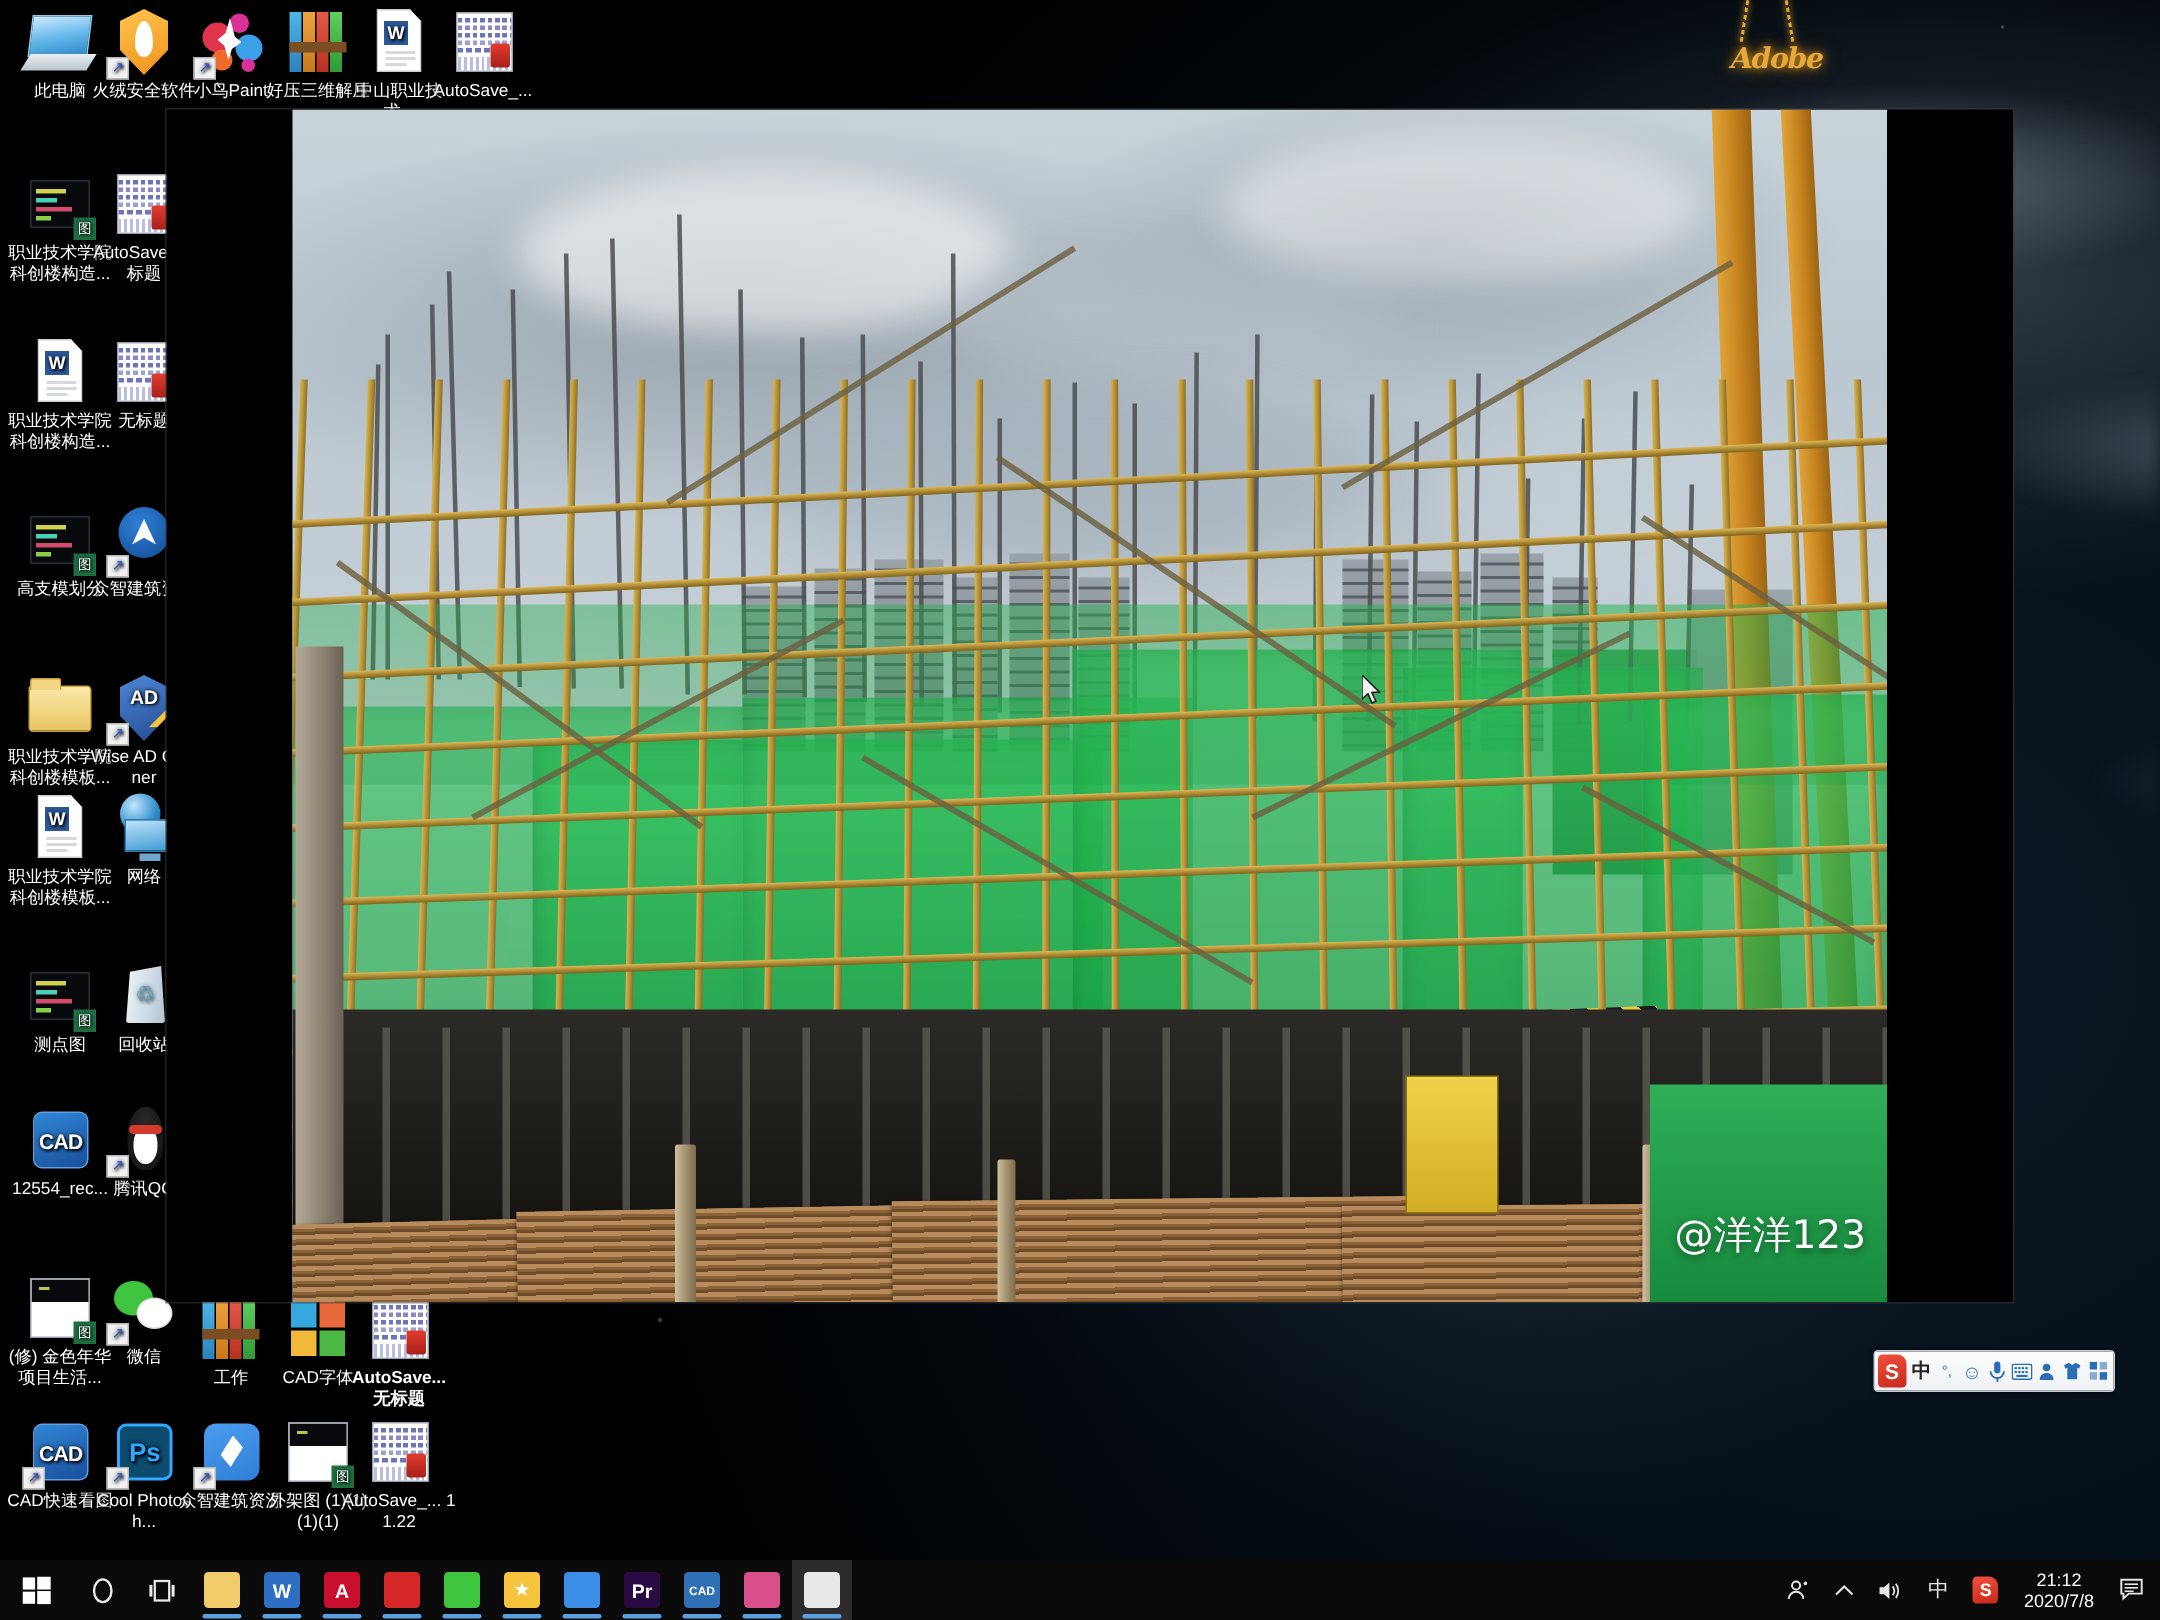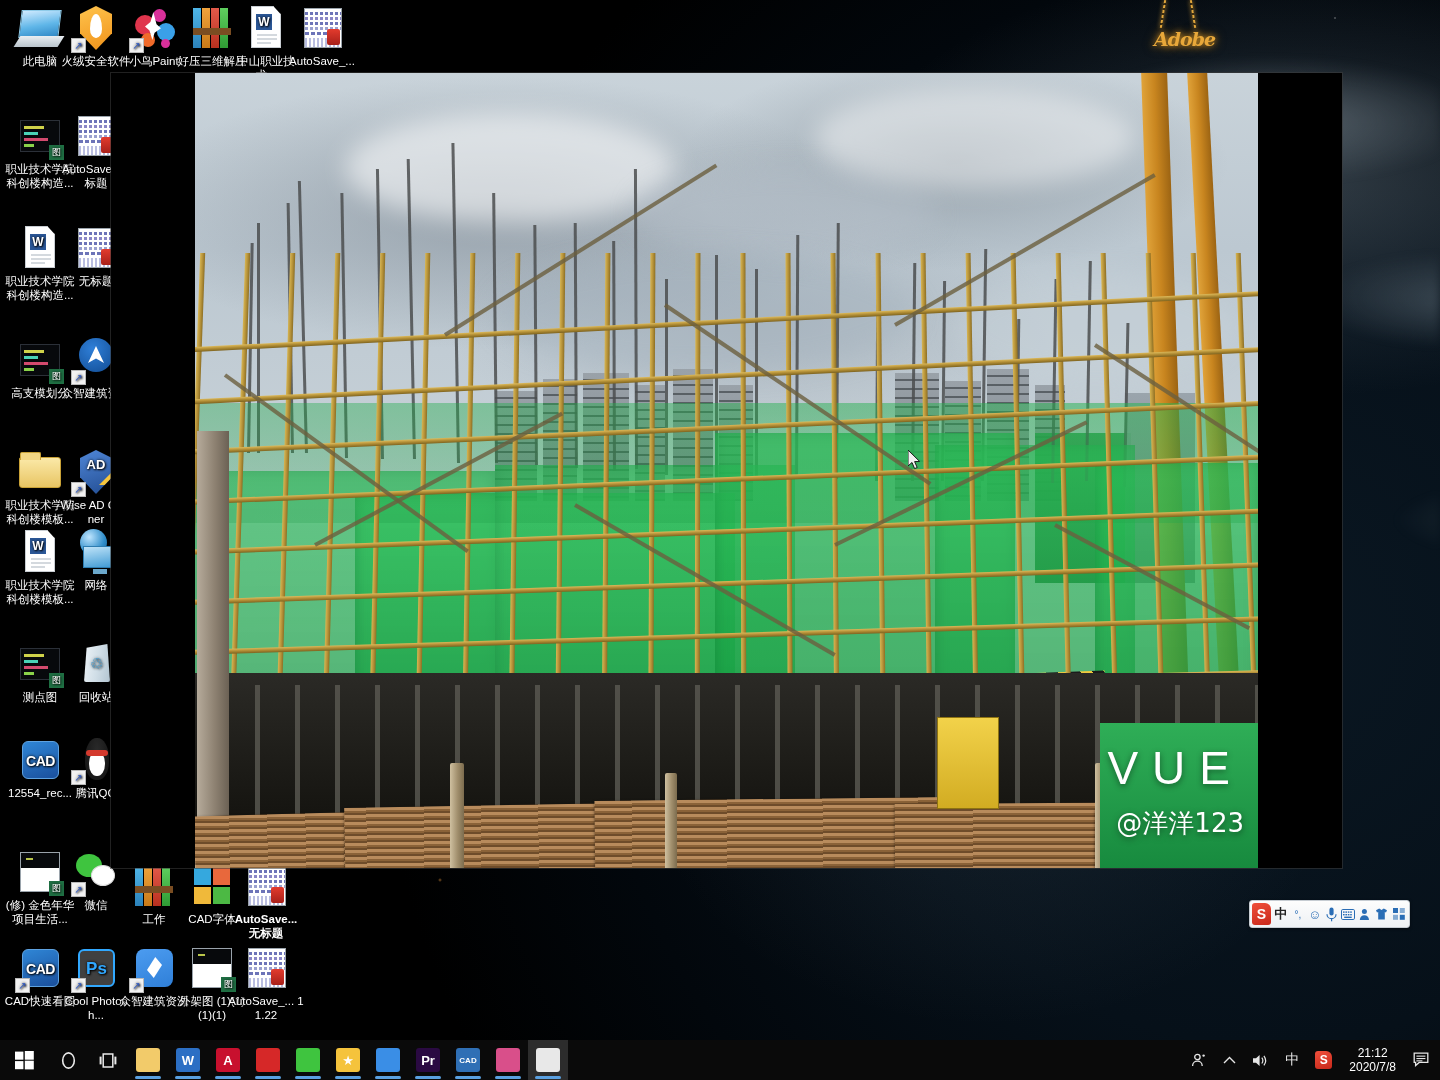--- a/index.html
+++ b/index.html
@@ -186,21 +186,21 @@
     border-radius:50%; border:1px solid #dcdcdc;
   }
   .a-cad{
     position:absolute; left:6px; top:5px; width:37px; height:38px; border-radius:6px;
     background:linear-gradient(160deg,#2f86d6,#1a4f9c);
     color:#fff; font-weight:bold; font-size:14px; text-align:center; line-height:38px;
     letter-spacing:-.5px; border:1px solid #5ea2e0;
   }
   .a-ps{
     position:absolute; left:6px; top:5px; width:37px; height:38px; border-radius:6px;
-    background:#404040; border:2px solid #31a8ff;
+    background:#0c4a6e; border:2px solid #31a8ff;
     color:#31a8ff; font-weight:bold; font-size:17px; text-align:center; line-height:35px;
   }
   .a-youdao{
     position:absolute; left:6px; top:5px; width:37px; height:38px; border-radius:8px;
     background:linear-gradient(160deg,#4c9cf0,#2f7fd8);
   }
   .a-youdao:after{
     content:""; position:absolute; left:11px; top:8px; width:15px; height:21px; background:#fff;
     clip-path:polygon(55% 0,100% 38%,45% 100%,0 62%);
   }
@@ -982,21 +982,20 @@
           <div class="plywood" style="left: 900px; top: 736px; width: 163px; height: 90px; transform: rotate(0deg);"></div>
           <div style="position: absolute; left: 255px; top: 690px; width: 14px; height: 110px; background: linear-gradient(90deg, rgb(207, 192, 160), rgb(160, 142, 108) 55%, rgb(124, 108, 78)); border-radius: 2px;"></div>
           <div style="position: absolute; left: 470px; top: 700px; width: 12px; height: 100px; background: linear-gradient(90deg, rgb(207, 192, 160), rgb(160, 142, 108) 55%, rgb(124, 108, 78)); border-radius: 2px;"></div>
           <div style="position: absolute; left: 900px; top: 690px; width: 12px; height: 110px; background: linear-gradient(90deg, rgb(207, 192, 160), rgb(160, 142, 108) 55%, rgb(124, 108, 78)); border-radius: 2px;"></div>
         </div>
 
       <div class="yellowbox" style="left:742px;top:644px;width:62px;height:92px;"></div>
 
       <div class="greenfence" style="left:905px;top:650px;width:158px;height:145px;"></div>
 
-      <div class="wm-vue">VUE</div>
       <div class="wm-user">@洋洋123</div>
 
       <svg id="cursor" viewBox="0 0 14 20">
         <polygon points="0,0 0,16 4,12.5 6.6,18.6 9.2,17.5 6.6,11.6 11.6,11.4" fill="#f2f2f2" stroke="#1a1a1a" stroke-width="1"></polygon>
       </svg>
     </div>
   </div>
 
   <div id="ime">
     <div class="ime-logo">S</div>

